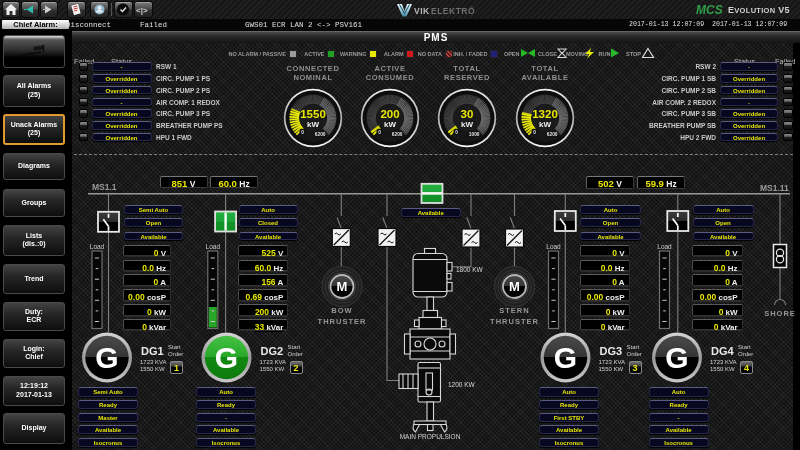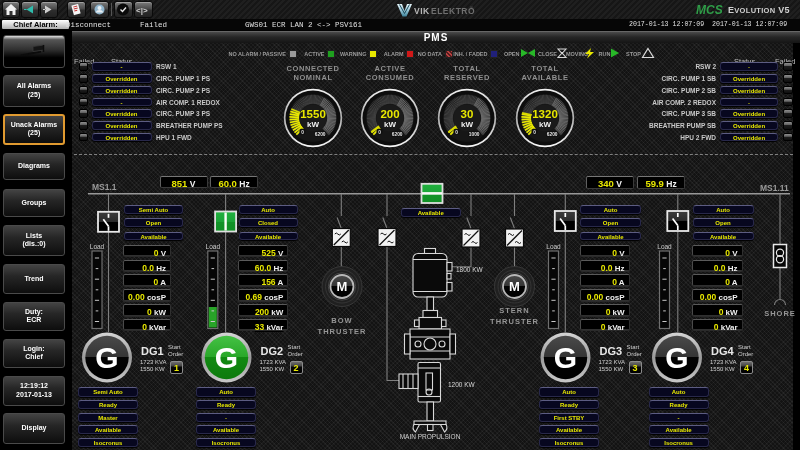--- a/index.html
+++ b/index.html
@@ -479,21 +479,21 @@
     <line x1="662.4" y1="279.2" x2="666.6" y2="279.2" stroke="#c8c8c8" stroke-width="1"></line>
     <line x1="663.2" y1="289.8" x2="665.8" y2="289.8" stroke="#c8c8c8" stroke-width="1"></line>
     <line x1="662.4" y1="300.3" x2="666.6" y2="300.3" stroke="#c8c8c8" stroke-width="1"></line>
     <line x1="663.2" y1="310.9" x2="665.8" y2="310.9" stroke="#c8c8c8" stroke-width="1"></line>
     <line x1="662.4" y1="321.5" x2="666.6" y2="321.5" stroke="#c8c8c8" stroke-width="1"></line>
   </svg>
 <div class="abs" style="left:92px;top:182px;font-size:8.5px;font-weight:bold;color:#9a9a9a;">MS1.1</div>
 <div class="abs" style="left:760px;top:183px;font-size:8.5px;font-weight:bold;color:#9a9a9a;">MS1.11</div>
 <div class="abs" style="left:159.5px;top:175.8px;width:48px;height:12.5px;background:#000;border:1.5px solid #3a3a3a;border-top-color:#777;border-left-color:#606060;border-radius:2px;text-align:center;line-height:10px;white-space:nowrap;"><span style="color:#e8e800;font-size:9.5px;font-weight:bold;">851</span><span style="color:#f2f2f2;font-size:8.5px;font-weight:bold;"> V</span></div>
 <div class="abs" style="left:210px;top:175.8px;width:48px;height:12.5px;background:#000;border:1.5px solid #3a3a3a;border-top-color:#777;border-left-color:#606060;border-radius:2px;text-align:center;line-height:10px;white-space:nowrap;"><span style="color:#e8e800;font-size:9.5px;font-weight:bold;">60.0</span><span style="color:#f2f2f2;font-size:8.5px;font-weight:bold;"> Hz</span></div>
-<div class="abs" style="left:586px;top:176.2px;width:48px;height:12.5px;background:#000;border:1.5px solid #3a3a3a;border-top-color:#777;border-left-color:#606060;border-radius:2px;text-align:center;line-height:10px;white-space:nowrap;"><span style="color:#e8e800;font-size:9.5px;font-weight:bold;">340</span><span style="color:#f2f2f2;font-size:8.5px;font-weight:bold;"> V</span></div>
+<div class="abs" style="left:586px;top:176.2px;width:48px;height:12.5px;background:#000;border:1.5px solid #3a3a3a;border-top-color:#777;border-left-color:#606060;border-radius:2px;text-align:center;line-height:10px;white-space:nowrap;"><span style="color:#e8e800;font-size:9.5px;font-weight:bold;">502</span><span style="color:#f2f2f2;font-size:8.5px;font-weight:bold;"> V</span></div>
 <div class="abs" style="left:637px;top:176.2px;width:48px;height:12.5px;background:#000;border:1.5px solid #3a3a3a;border-top-color:#777;border-left-color:#606060;border-radius:2px;text-align:center;line-height:10px;white-space:nowrap;"><span style="color:#e8e800;font-size:9.5px;font-weight:bold;">59.9</span><span style="color:#f2f2f2;font-size:8.5px;font-weight:bold;"> Hz</span></div>
 <div class="nb" style="left:124px;top:204.8px;width:59px;height:8.8px;font-size:6px;line-height:8.8px;">Semi Auto</div>
 <div class="nb" style="left:124px;top:218.20000000000002px;width:59px;height:8.8px;font-size:6px;line-height:8.8px;">Open</div>
 <div class="nb" style="left:124px;top:231.60000000000002px;width:59px;height:8.8px;font-size:6px;line-height:8.8px;">Available</div>
 <div class="nb" style="left:238.5px;top:204.8px;width:59px;height:8.8px;font-size:6px;line-height:8.8px;">Auto</div>
 <div class="nb" style="left:238.5px;top:218.20000000000002px;width:59px;height:8.8px;font-size:6px;line-height:8.8px;">Closed</div>
 <div class="nb" style="left:238.5px;top:231.60000000000002px;width:59px;height:8.8px;font-size:6px;line-height:8.8px;">Available</div>
 <div class="nb" style="left:580px;top:204.8px;width:61px;height:8.8px;font-size:6px;line-height:8.8px;">Auto</div>
 <div class="nb" style="left:580px;top:218.20000000000002px;width:61px;height:8.8px;font-size:6px;line-height:8.8px;">Open</div>
 <div class="nb" style="left:580px;top:231.60000000000002px;width:61px;height:8.8px;font-size:6px;line-height:8.8px;">Available</div>
@@ -558,17 +558,17 @@
 <div class="nb" style="left:539px;top:387.3px;width:60px;height:9.3px;font-size:6px;line-height:9.3px;">Auto</div>
 <div class="nb" style="left:539px;top:399.90000000000003px;width:60px;height:9.3px;font-size:6px;line-height:9.3px;">Ready</div>
 <div class="nb" style="left:539px;top:412.5px;width:60px;height:9.3px;font-size:6px;line-height:9.3px;">First STBY</div>
 <div class="nb" style="left:539px;top:425.1px;width:60px;height:9.3px;font-size:6px;line-height:9.3px;">Available</div>
 <div class="nb" style="left:539px;top:437.7px;width:60px;height:9.3px;font-size:6px;line-height:9.3px;">Isocronus</div>
 <div class="nb" style="left:648.6px;top:387.3px;width:60px;height:9.3px;font-size:6px;line-height:9.3px;">Auto</div>
 <div class="nb" style="left:648.6px;top:399.90000000000003px;width:60px;height:9.3px;font-size:6px;line-height:9.3px;">Ready</div>
 <div class="nb" style="left:648.6px;top:412.5px;width:60px;height:9.3px;font-size:6px;line-height:9.3px;">-</div>
 <div class="nb" style="left:648.6px;top:425.1px;width:60px;height:9.3px;font-size:6px;line-height:9.3px;">Available</div>
 <div class="nb" style="left:648.6px;top:437.7px;width:60px;height:9.3px;font-size:6px;line-height:9.3px;">Isocronus</div>
-<div class="thl" style="left:307px;top:306px;width:70px;margin-top:10px;">BOW<br>THRUSTER</div>
+<div class="thl" style="left:307px;top:306px;width:70px;">BOW<br>THRUSTER</div>
 <div class="thl" style="left:479.5px;top:306px;width:70px;">STERN<br>THRUSTER</div>
 <div class="thl" style="left:755px;top:308.5px;width:50px;">SHORE</div>
 <div class="kw" style="left:456px;top:266px;">1800 KW</div>
 <div class="kw" style="left:448px;top:380.5px;">1200 KW</div>
 <div class="abs" style="left:395px;top:432.5px;width:70px;text-align:center;font-size:6.5px;color:#d0d0d0;">MAIN PROPULSION</div>
 </body></html>

